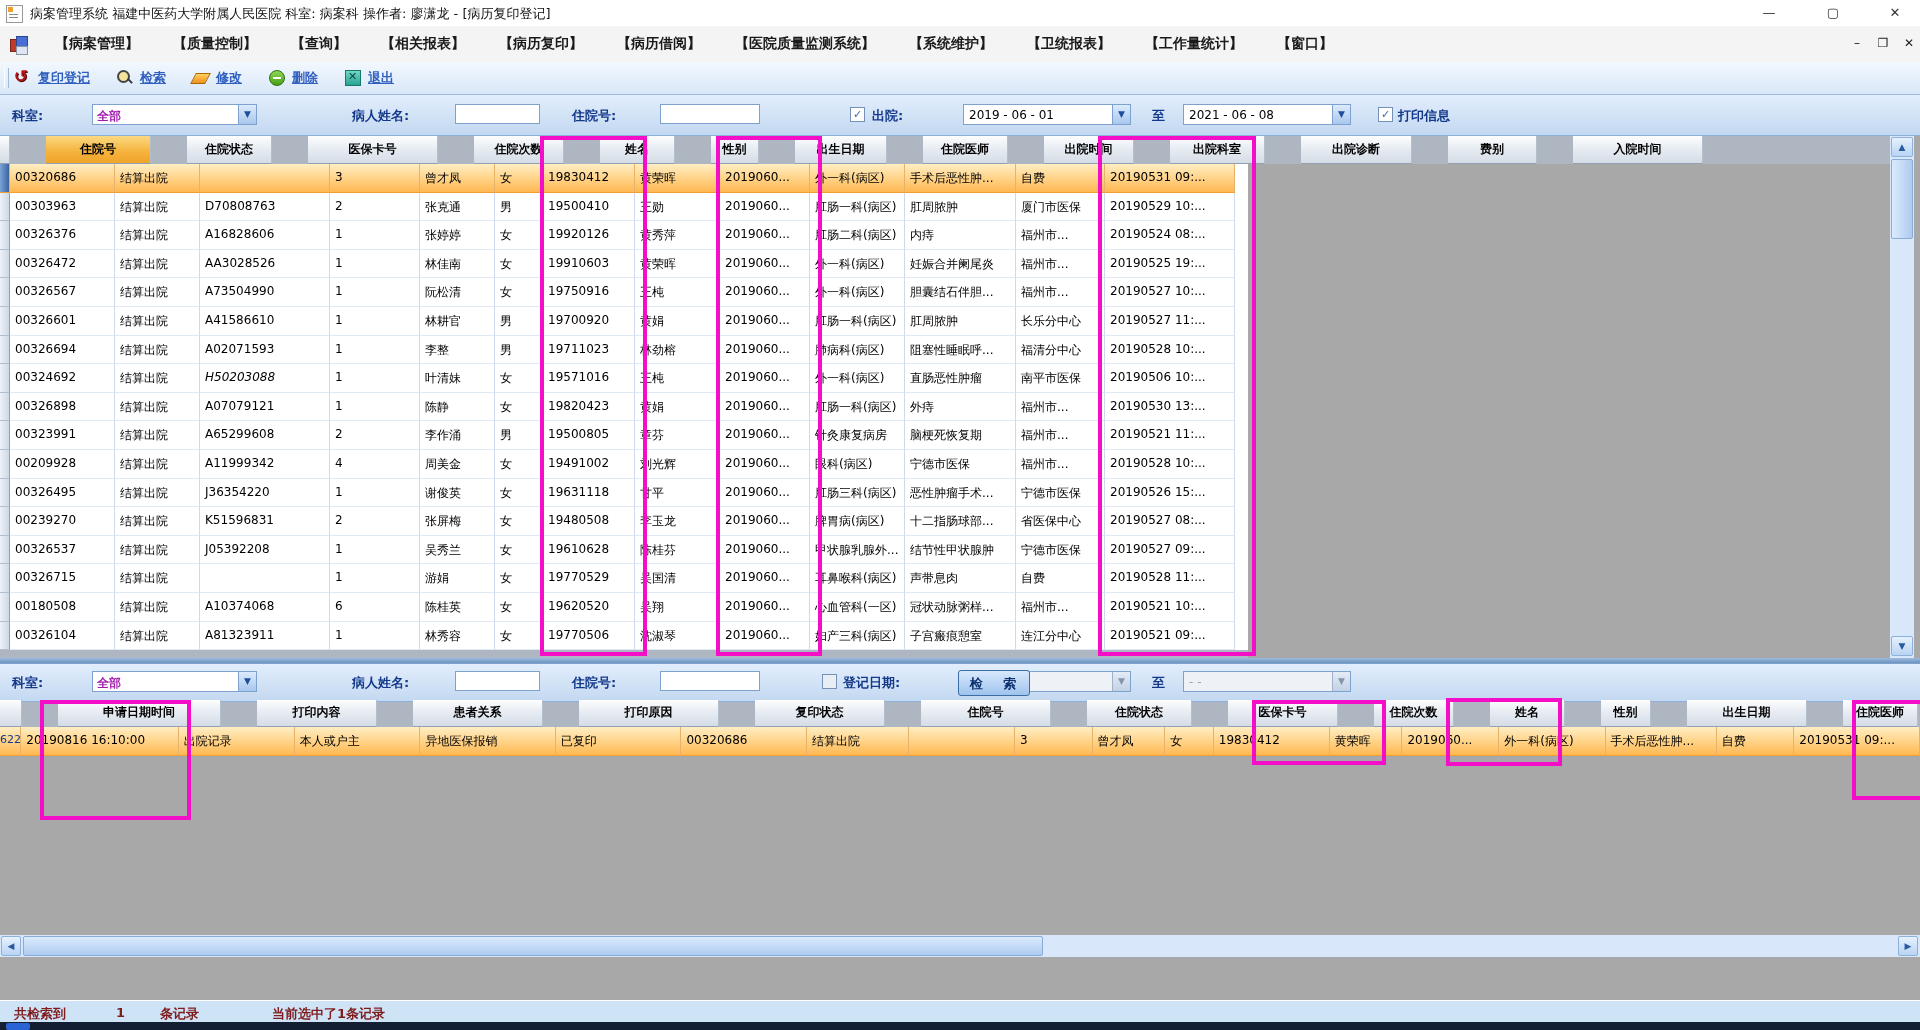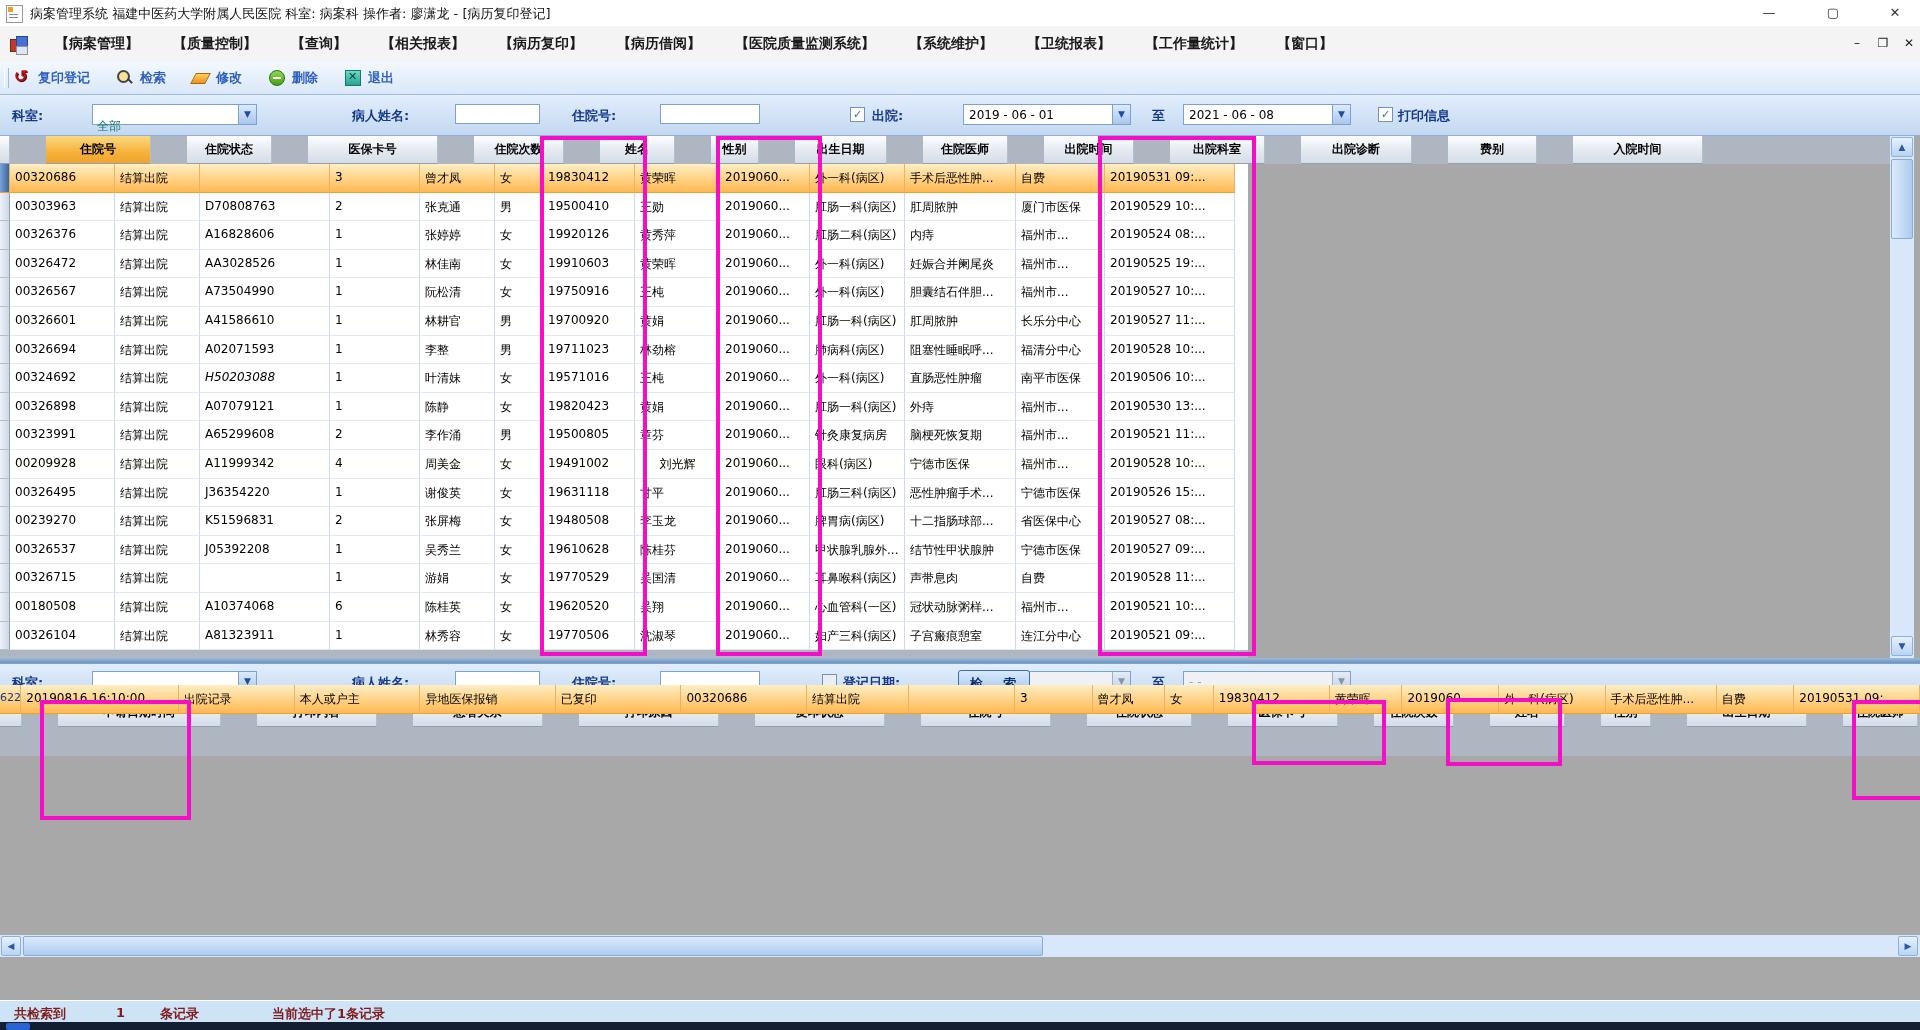--- a/index.html
+++ b/index.html
@@ -21,42 +21,42 @@
   #menu-icon .sq3{position:absolute;left:6px;top:10px;width:10px;height:7px;background:#dfe6f2;border:1px solid #8a93a6;}
   #menu-items{left:55px;top:26px;height:36px;display:flex;align-items:center;gap:34px;}
   .menu-item{font-size:14px;font-weight:600;color:#1a1a1a;white-space:nowrap;}
   .mdi-ctl{top:33px;width:22px;height:20px;text-align:center;line-height:20px;font-size:12px;color:#222;}
   
   #toolbar{left:0;top:62px;width:1920px;height:33px;background:linear-gradient(#f2f8fe,#d9e7f8);
            border-bottom:1px solid #9db9dc;display:flex;align-items:center;padding-left:14px;box-sizing:border-box;gap:26px;}
   #toolbar:before{content:"";position:absolute;left:4px;top:6px;bottom:6px;width:3px;
            border-left:1px solid #fff;border-right:1px solid #9db9dc;}
   .tool-btn{display:flex;align-items:center;gap:6px;}
-  .tool-label{font-size:13px;color:#2f5fbf;font-weight:600;}
+  .tool-label{font-size:13px;color:#2f5fbf;font-weight:600;text-decoration:underline;}
   .ticon{position:relative;width:18px;height:18px;display:inline-block;}
   .icon-copy-register:before{content:"↺";position:absolute;left:0;top:-3px;font-size:17px;font-weight:bold;color:#b01515;text-shadow:1px 1px 0 #5a0a0a;}
   .icon-search:before{content:"";position:absolute;left:1px;top:1px;width:9px;height:9px;border-radius:50%;
         border:2px solid #444;background:#f4e39a;}
   .icon-search:after{content:"";position:absolute;left:11px;top:11px;width:6px;height:2px;background:#334;transform:rotate(45deg);}
   .icon-modify:before{content:"";position:absolute;left:1px;top:4px;width:13px;height:9px;
         background:linear-gradient(#ffd060,#f09020);border:1px solid #a86a00;transform:skewX(-28deg);}
   .icon-delete:before{content:"";position:absolute;left:1px;top:1px;width:14px;height:14px;border-radius:50%;
         background:linear-gradient(#8ed657,#47a012);border:1px solid #2c7010;}
   .icon-delete:after{content:"";position:absolute;left:5px;top:8px;width:8px;height:2px;background:#fff;}
   .icon-exit:before{content:"";position:absolute;left:1px;top:1px;width:14px;height:14px;
         background:linear-gradient(#6fd8c8,#2aa292);border:1px solid #187868;}
   .icon-exit:after{content:"✕";position:absolute;left:4px;top:1px;font-size:11px;color:#0b4a40;font-weight:bold;}
   
   .filterbar{left:0;width:1920px;background:linear-gradient(#e2eefc,#c3d8f1);border-bottom:1px solid #8fb0d8;}
   #filter1{top:95px;height:40px;}
   #filter2{top:663px;height:37px;border-top:1px solid #7da2ce;}
   .flabel{position:absolute;font-size:13px;font-weight:600;color:#13388a;white-space:nowrap;}
   .finput{position:absolute;border:1px solid #7da2ce;background:#fff;height:20px;font-size:12px;padding:0 3px;box-sizing:border-box;}
   .combo{position:absolute;height:21px;background:#fff;border:1px solid #7da2ce;font-size:12px;box-sizing:border-box;}
-  .combo .val{position:absolute;left:4px;top:13px;color:#0f766e;}
+  .combo .val{position:absolute;left:4px;top:3px;color:#a21caf;font-weight:bold;}
   .combo .arrow{position:absolute;right:0;top:0;width:17px;height:100%;
         background:linear-gradient(#dceafc,#a9c7ee);border-left:1px solid #7da2ce;text-align:center;font-size:9px;color:#1d4e9c;line-height:19px;}
   .checkbox{position:absolute;width:13px;height:13px;background:#fff;border:1px solid #7591b5;font-size:11px;line-height:13px;text-align:center;color:#3a6ea5;font-weight:bold;}
   .checkbox.checked:before{content:"✓";}
   .checkbox.disabled{background:#e9eef5;}
   .datebox{position:absolute;height:21px;background:#fff;border:1px solid #7da2ce;font-size:12px;box-sizing:border-box;}
   .datebox .val{position:absolute;left:5px;top:3px;color:#000;white-space:nowrap;}
   .datebox.disabled{background:#eef1f6;}
   .datebox.disabled .val{color:#9aa4b2;}
   #search-btn{position:absolute;left:958px;top:6px;width:72px;height:26px;
@@ -355,21 +355,21 @@
     </div>
     <div class="trow">
       <div class="td strip" style="width: 10px; padding: 0px;"></div>
       <div class="td" style="width: 105px;">00209928</div>
       <div class="td" style="width: 85px;">结算出院</div>
       <div class="td" style="width: 130px;">A11999342</div>
       <div class="td" style="width: 90px;">4</div>
       <div class="td" style="width: 75px;">周美金</div>
       <div class="td" style="width: 48px;">女</div>
       <div class="td" style="width: 92px;">19491002</div>
-      <div class="td" style="width: 85px; text-align: center;">刘光辉</div>
+      <div class="td" style="width: 85px;">刘光辉</div>
       <div class="td" style="width: 90px;">2019060...</div>
       <div class="td" style="width: 95px;">眼科(病区)</div>
       <div class="td" style="width: 111px;">宁德市医保</div>
       <div class="td" style="width: 89px;">福州市...</div>
       <div class="td" style="width: 130px;">20190528 10:...</div>
     </div>
     <div class="trow">
       <div class="td strip" style="width: 10px; padding: 0px;"></div>
       <div class="td" style="width: 105px;">00326495</div>
       <div class="td" style="width: 85px;">结算出院</div>
@@ -515,21 +515,21 @@
     <div class="th" style="width: 75px; line-height: 25px;">姓名</div>
     <div class="th" style="width: 50px; line-height: 25px;">性别</div>
     <div class="th" style="width: 120px; line-height: 25px;">出生日期</div>
     <div class="th" style="width: 75px; line-height: 25px;">住院医师</div>
     <div class="th" style="width: 100px; line-height: 25px;">出院时间</div>
     <div class="th" style="width: 110px; line-height: 25px;">出院科室</div>
     <div class="th" style="width: 115px; line-height: 25px;">出院诊断</div>
     <div class="th" style="width: 80px; line-height: 25px;">费别</div>
     <div class="th" style="width: 130px; line-height: 25px;">入院时间</div>
   </div>
-<div id="t2-body" class="tbody" style="left:0;top:685px;width:1920px;height:29px;overflow:hidden;">
+<div id="t2-body" class="tbody" style="left:0;top:727px;width:1920px;height:29px;overflow:hidden;">
     <div class="trow2 selected">
       <div class="td strip" style="width: 22px;">622</div>
       <div class="td" style="width: 163px;">20190816 16:10:00</div>
       <div class="td" style="width: 120px;">出院记录</div>
       <div class="td" style="width: 130px;">本人或户主</div>
       <div class="td" style="width: 140px;">异地医保报销</div>
       <div class="td" style="width: 130px;">已复印</div>
       <div class="td" style="width: 130px;">00320686</div>
       <div class="td" style="width: 105px;">结算出院</div>
       <div class="td" style="width: 110px;"></div>

